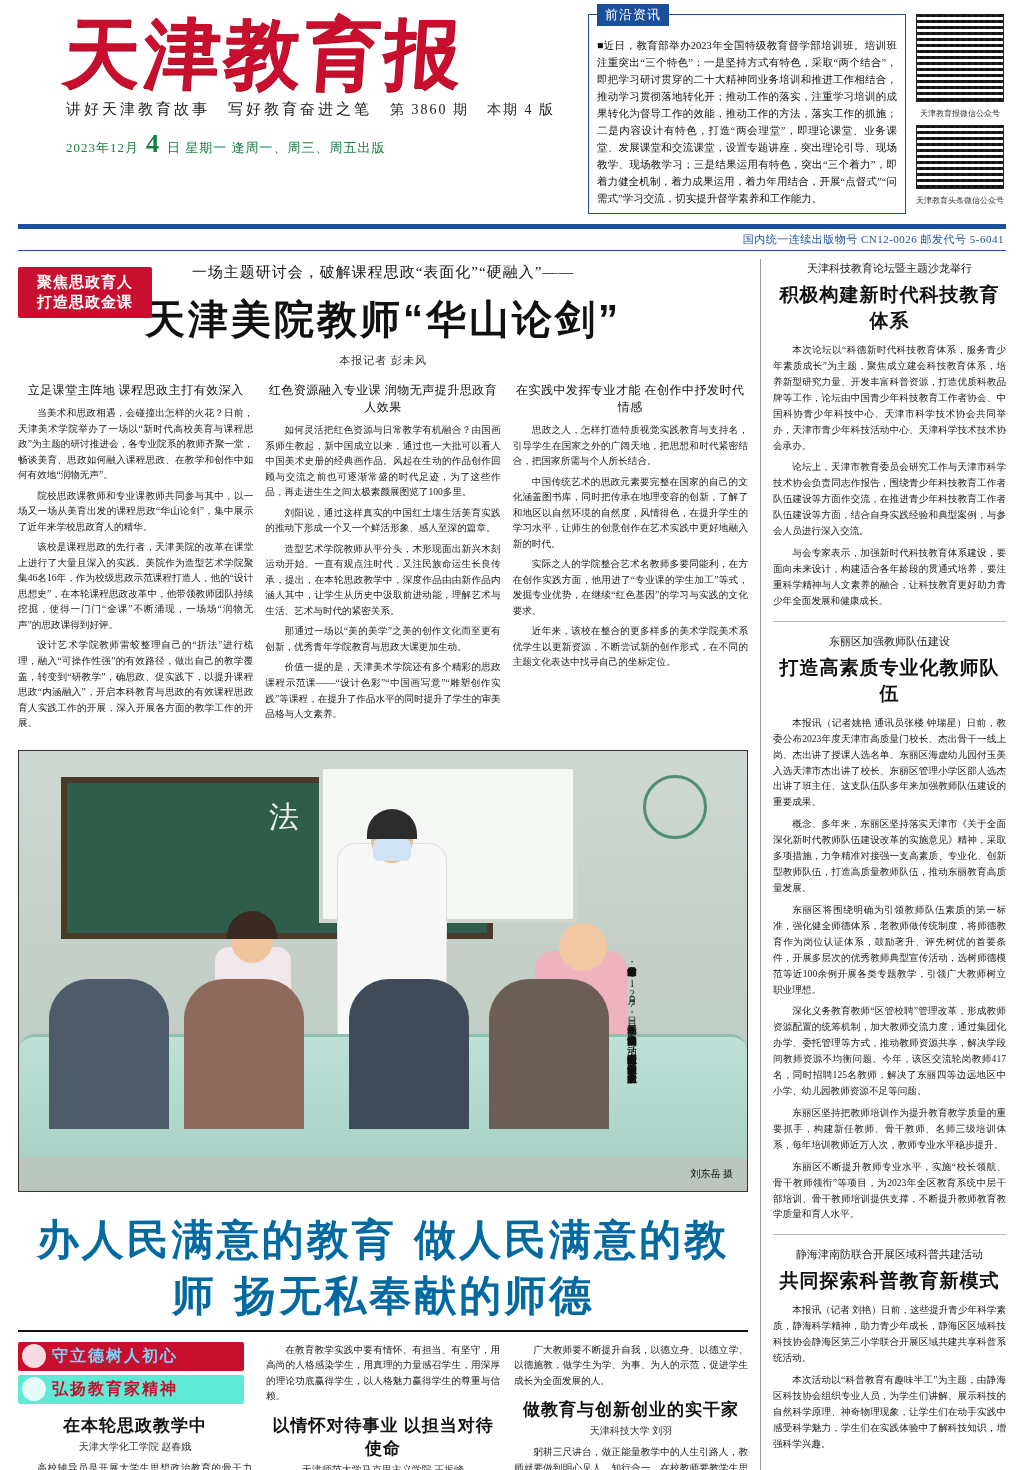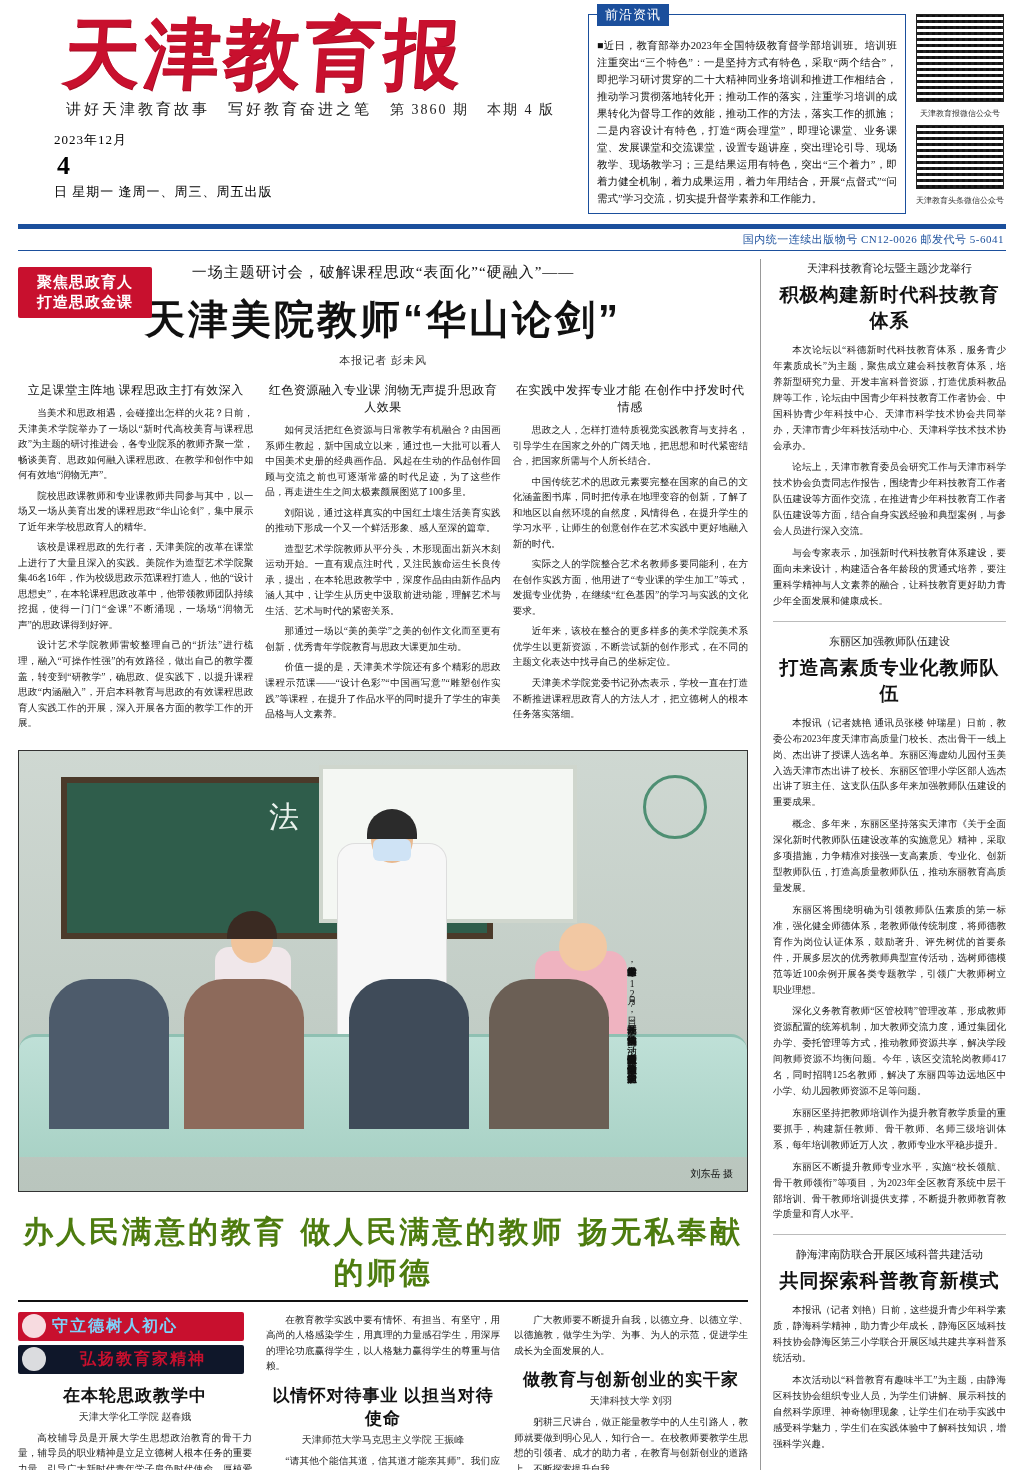--- a/index.html
+++ b/index.html
@@ -22,22 +22,22 @@
   }
   .mast-sub{
     margin-left:48px;margin-top:6px;font-size:15px;color:#222;letter-spacing:2px;
     display:flex;gap:18px;align-items:baseline;
   }
   .mast-sub .s1{letter-spacing:3px;}
   .mast-sub .s2{letter-spacing:3px;}
   .mast-sub .s3{font-size:14px;}
   .mast-sub .s4{font-size:14px;}
   .mast-date{
-    margin-left:36px;margin-top:12px;font-size:13px;color:#000000;letter-spacing:1px;
-    display:flex;align-items:baseline;gap:4px;flex-direction:column;
+    margin-left:48px;margin-top:12px;font-size:13px;color:#15803d;letter-spacing:1px;
+    display:flex;align-items:baseline;gap:4px;
   }
   .mast-date .big{font-size:26px;font-weight:bold;line-height:1;padding:0 3px;}
 
   
   .mast-right{flex:1;display:flex;gap:8px;padding-left:10px;}
   .news-box{flex:1;border:1px solid #1b4f9c;position:relative;padding:22px 8px 6px 8px;min-height:130px;}
   .news-tag{
     position:absolute;top:-11px;left:8px;background:#1b4f9c;color:#fff;
     font-size:13px;padding:2px 8px;letter-spacing:1px;font-family:"Liberation Sans",sans-serif;
   }
@@ -105,36 +105,36 @@
   .bk4{left:470px;background:#6b5f55;}
   .photo-caption{
     position:absolute;right:108px;top:208px;width:78px;font-size:9.5px;line-height:1.55;color:#111;
     writing-mode:vertical-rl;text-orientation:upright;max-height:210px;
   }
   .photo-credit{position:absolute;right:14px;bottom:10px;font-size:10px;color:#111;}
 
   
   .slogan{
     text-align:center;font-family:"DejaVu Serif",serif;font-weight:bold;
-    font-size:30px;letter-spacing:3px;margin:20px 0 6px;color:#4d7c0f;
+    font-size:42px;letter-spacing:3px;margin:20px 0 6px;color:#0369a1;
   }
   .hr-dark{height:2px;background:#111;margin:6px 0 10px;}
 
   
   .bottom{display:flex;gap:14px;margin-top:4px;}
   .b-left{width:236px;}
   .b-mid{width:236px;}
   .b-right{width:236px;}
   .red-banner{width:226px;}
   .rb-line{
     background:#c8102e;color:#7dd3fc;font-weight:bold;font-size:16px;letter-spacing:2px;
     padding:4px 10px 4px 34px;position:relative;margin-bottom:4px;border-radius:2px;
     font-family:"Liberation Sans",sans-serif;
   }
-  .rb-line.yellow{background:#0f172a;color:#c8102e;text-align:center;}
+  .rb-line.yellow{background:#5eead4;color:#c8102e;}
   .rb-seal{position:absolute;left:4px;top:2px;width:24px;height:24px;border-radius:50%;background:#fff;opacity:.85;}
   .b-title{font-weight:bold;font-size:17px;text-align:center;letter-spacing:1px;margin:10px 0 3px;}
   .b-sub{font-size:10px;text-align:center;color:#333;margin-bottom:6px;}
 
   
   .side-h-s{font-size:11px;text-align:center;color:#222;margin:2px 0 2px;}
   .side-h{font-weight:bold;font-size:19px;text-align:center;letter-spacing:1px;margin:6px 0 8px;font-family:"DejaVu Serif",serif;}
   .side-p{font-size:9.6px;line-height:1.66;text-align:justify;margin:0 0 6px;text-indent:2em;color:#1a1a1a;}
   .side-div{height:1px;background:#bbb;margin:12px 0;}
 </style>
@@ -206,21 +206,20 @@
           <p class="body">造型艺术学院教师从平分头，木形现面出新兴木刻运动开始。一直有观点注时代，又注民族命运生长良传承，提出，在本轮思政教学中，深度作品由由新作品内涵人其中，让学生从历史中汲取前进动能，理解艺术与生活、艺术与时代的紧密关系。</p>
           <p class="body">那通过一场以“美的美学”之美的创作文化而至更有创新，优秀青年学院教育与思政大课更加生动。</p>
           <p class="body">价值一提的是，天津美术学院还有多个精彩的思政课程示范课——“设计色彩”“中国画写意”“雕塑创作实践”等课程，在提升了作品水平的同时提升了学生的审美品格与人文素养。</p>
         </div>
         <div class="tcol">
           <div class="subhead">在实践中发挥专业才能  在创作中抒发时代情感</div>
           <p class="body">思政之人，怎样打造特质视觉实践教育与支持名，引导学生在国家之外的广阔天地，把思想和时代紧密结合，把国家所需与个人所长结合。</p>
           <p class="body">中国传统艺术的思政元素要完整在国家的自己的文化涵盖图书库，同时把传承在地理变容的创新，了解了和地区以自然环境的自然度，风情得色，在提升学生的学习水平，让师生的创意创作在艺术实践中更好地融入新的时代。</p>
           <p class="body">实际之人的学院整合艺术名教师多要同能利，在方在创作实践方面，他用进了“专业课的学生加工”等式，发掘专业优势，在继续“红色基因”的学习与实践的文化要求。</p>
           <p class="body">近年来，该校在整合的更多样多的美术学院美术系优学生以更新资源，不断尝试新的创作形式，在不同的主题文化表达中找寻自己的坐标定位。</p>
-          <p class="body">天津美术学院党委书记孙杰表示，学校一直在打造不断推进课程思政育人的方法人才，把立德树人的根本任务落实落细。</p>
         </div>
       </div>
 
       <div class="photo-wrap">
         <div class="room"></div>
         <div class="board"></div>
         <div class="whiteboard"></div>
         <div class="board-txt">法</div>
         <div class="circle-logo"></div>
 

